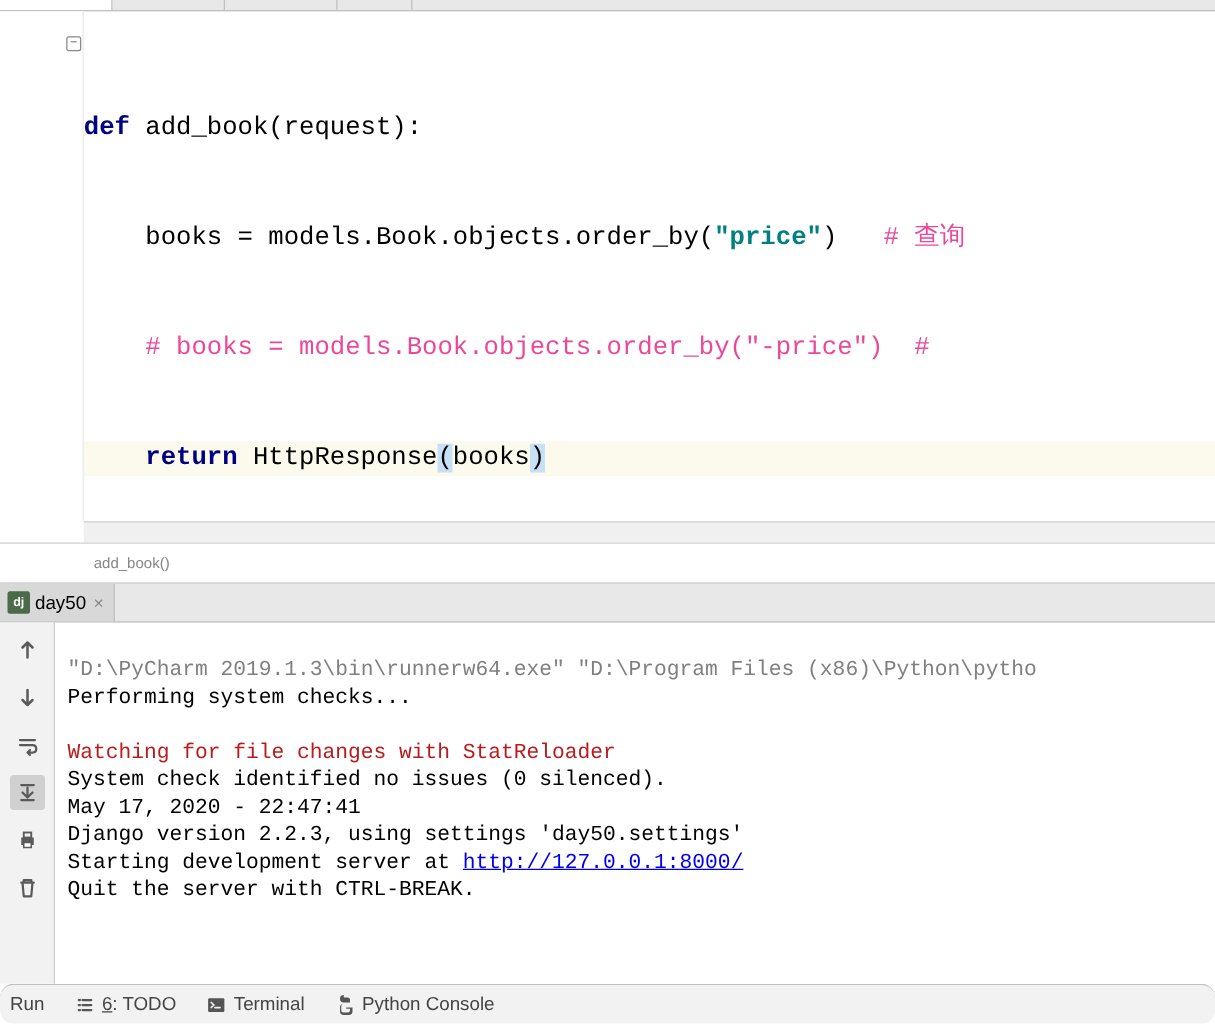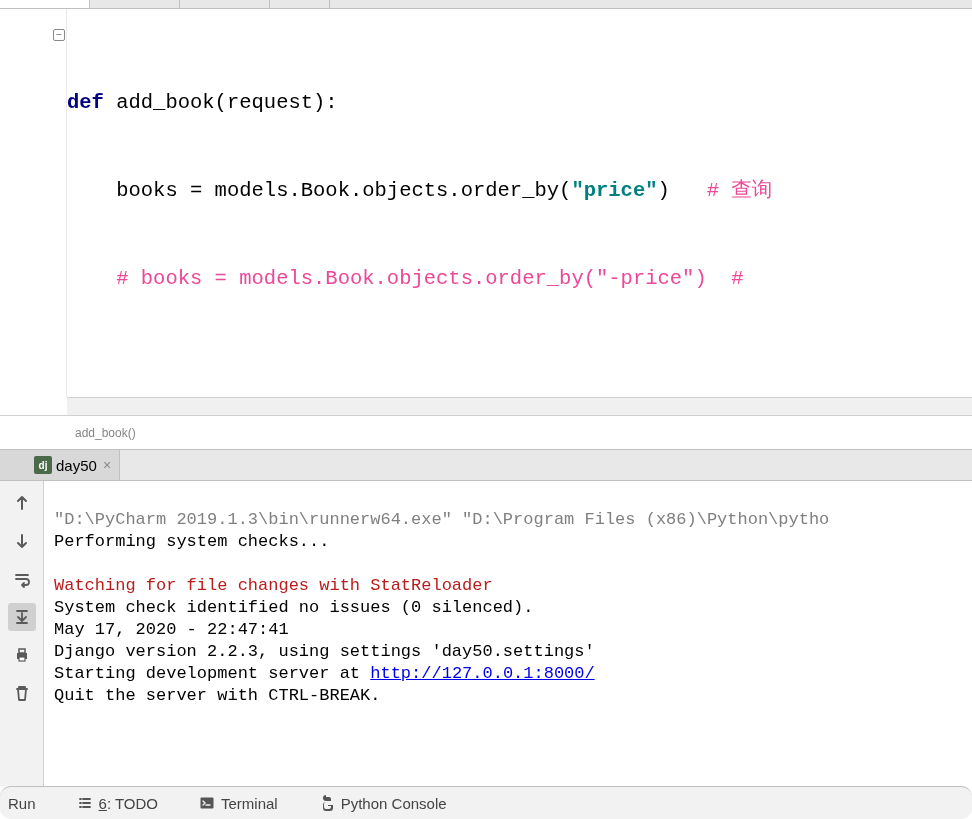--- a/index.html
+++ b/index.html
@@ -25,35 +25,35 @@
   .paren-hl { background: #c8e0f5; }
   .hscroll { height: 18px; background: #f0f0f0; border-top: 1px solid #d0d0d0; margin-left: 67px; }
 
   
   .breadcrumb { height: 34px; border-top: 1px solid #d0d0d0; background: #fff; display: flex; align-items: center; padding-left: 75px; color: #868686; font-size: 12px; }
 
   
   .run-panel { height: 337px; display: flex; flex-direction: column; border-top: 1px solid #c0c0c0; }
   .run-tab-row { height: 31px; background: #e8e8e8; border-bottom: 1px solid #c0c0c0; display: flex; align-items: stretch; }
   .run-tab { background: #d8d8d8; display: flex; align-items: center; padding: 0 8px 0 6px; border-right: 1px solid #c0c0c0; gap: 4px; }
-  .dj-icon { width: 18px; height: 18px; background: #4a6a4a; color: #fff; font-size: 10px; display: flex; align-items: center; justify-content: center; border-radius: 2px; font-weight: bold; margin-left: 28px; }
+  .dj-icon { width: 18px; height: 18px; background: #4a6a4a; color: #fff; font-size: 10px; display: flex; align-items: center; justify-content: center; border-radius: 2px; font-weight: bold; }
   .run-tab-label { font-size: 15px; color: #000000; }
   .tab-close { color: #888; font-size: 14px; padding-left: 2px; cursor: pointer; }
 
   .run-body { flex: 1 1 auto; display: flex; }
   .run-toolbar { width: 44px; background: #f2f2f2; border-right: 1px solid #d0d0d0; display: flex; flex-direction: column; align-items: center; padding-top: 8px; gap: 10px; }
   .tbtn { width: 28px; height: 28px; display: flex; align-items: center; justify-content: center; color: #5a5a5a; cursor: pointer; font-size: 18px; border-radius: 3px; }
   .tbtn.active { background: #d0d0d0; }
   .console { flex: 1 1 auto; font-family: "Consolas", "Courier New", monospace; font-size: 17px; line-height: 22px; padding: 6px 0 0 10px; white-space: pre; overflow: hidden; color: #000; }
   .console .gray { color: #808080; }
   .console .red { color: #b91c1c; }
   .console .link { color: #0000ee; text-decoration: underline; cursor: pointer; }
 
   
-  .status-bar { height: 33px; border-top: 1px solid #c0c0c0; background: #f2f2f2; display: flex; align-items: center; padding: 0 8px; gap: 41px; font-size: 15px; color: #444; border-radius: 11px; }
+  .status-bar { height: 33px; border-top: 1px solid #c0c0c0; background: #f2f2f2; display: flex; align-items: center; padding: 0 8px; gap: 24px; font-size: 15px; color: #444; border-radius: 11px; }
   .status-item { display: flex; align-items: center; gap: 6px; cursor: pointer; }
   .status-icon { display: inline-flex; align-items: center; justify-content: center; color: #555; }
   .underline-acc { text-decoration: underline; }
 
   svg { display: block; }
 </style>
 </head>
 <body>
 
 <div class="root">
@@ -67,20 +67,21 @@
 
   <div class="editor-wrap">
     <div class="editor-body">
       <div class="gutter">
         <div class="fold-toggle">−</div>
       </div>
       <div class="code-area">
 <div class="code-line"><span class="kw">def</span><span> add_book(request):</span></div>
 <div class="code-line"><span>    books = models.Book.objects.order_by(</span><span class="str">"price"</span><span>)   </span><span class="cmt"># 查询</span></div>
 <div class="code-line"><span class="cmt">    # books = models.Book.objects.order_by("-price")  # </span></div>
+<div class="code-line hl-line">    <span class="kw">return</span><span> HttpResponse</span><span class="paren-hl">(</span><span>books</span><span class="paren-hl">)</span></div>
       </div>
     </div>
     <div class="hscroll"></div>
     <div class="breadcrumb">
       <span>add_book()</span>
     </div>
   </div>
 
   <div class="run-panel">
     <div class="run-tab-row">

